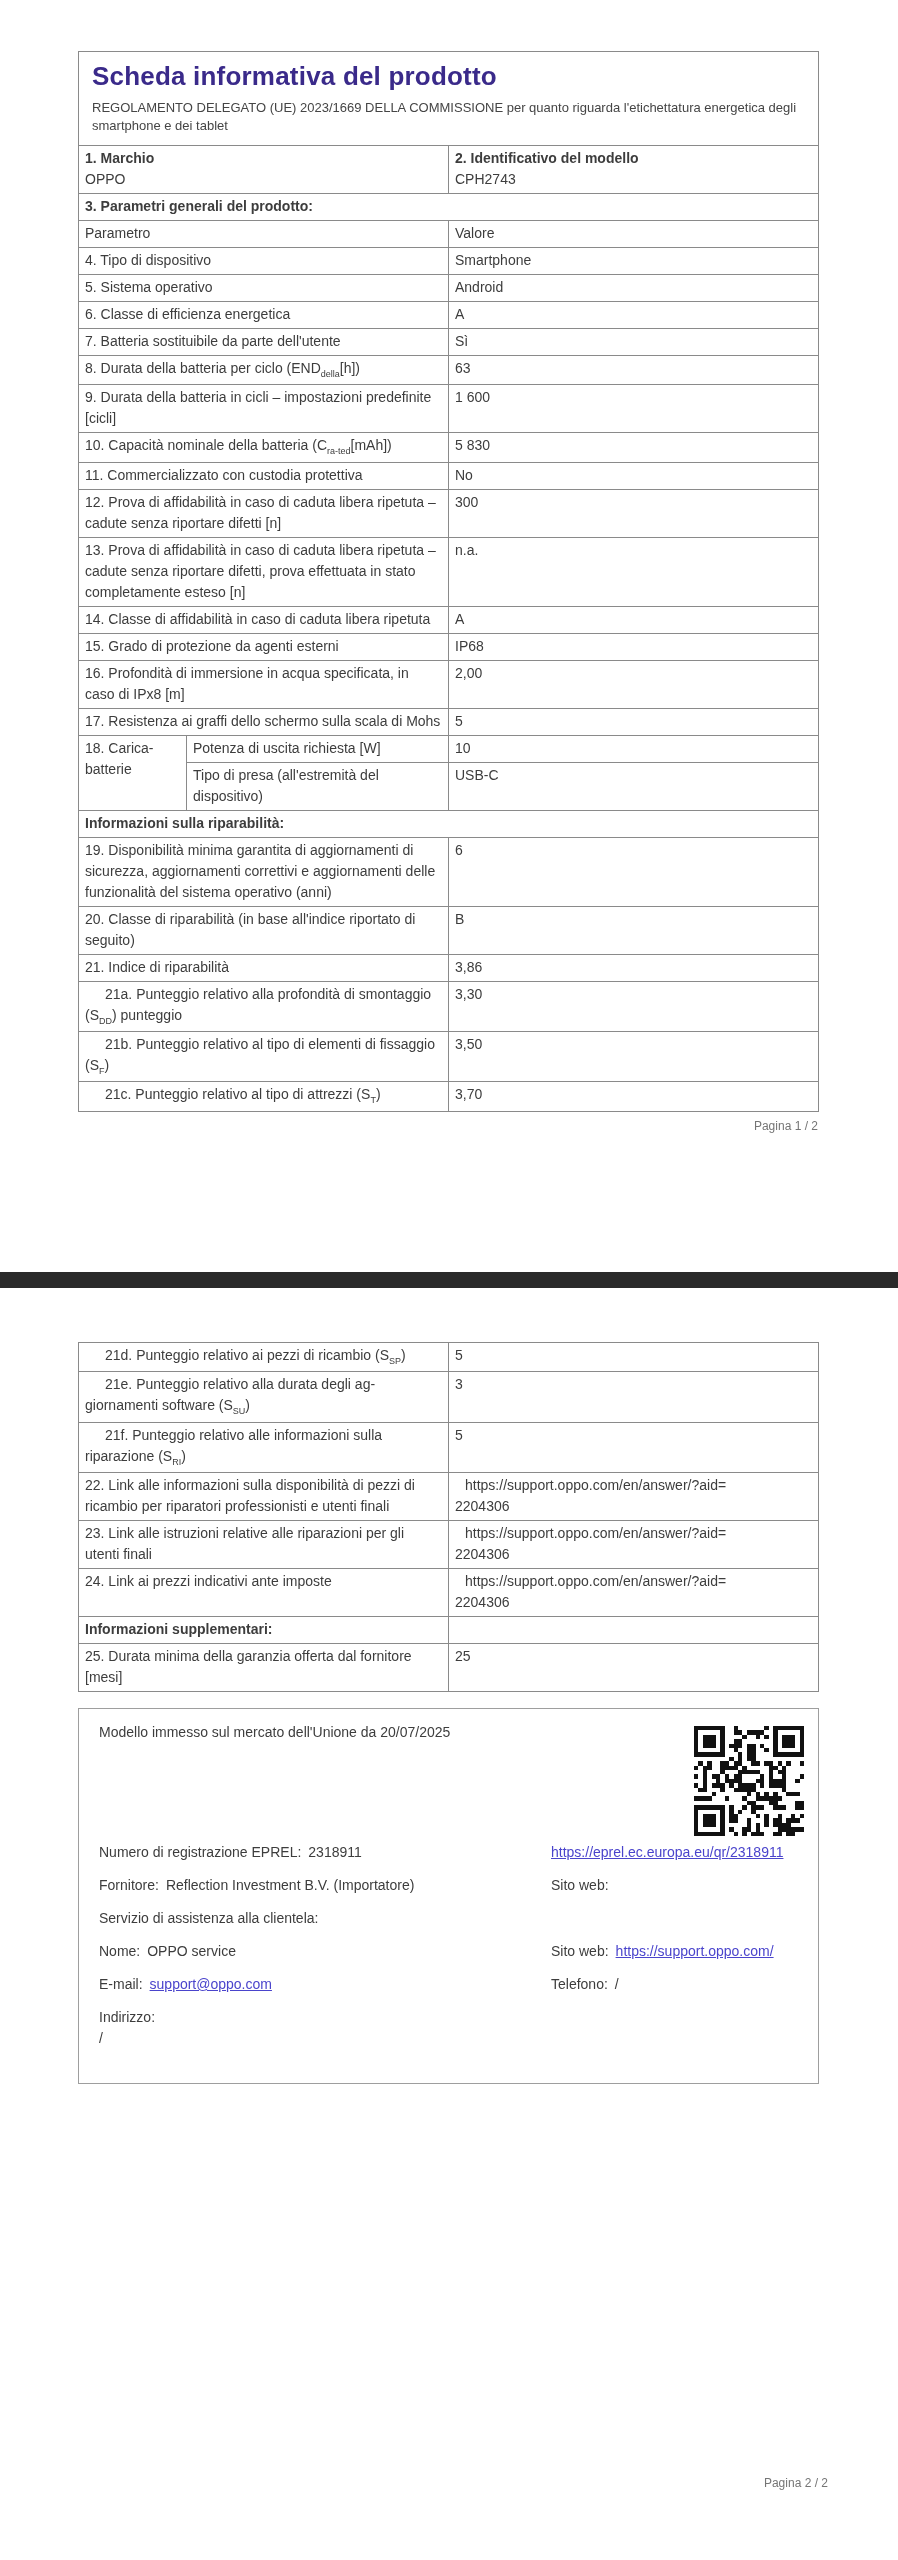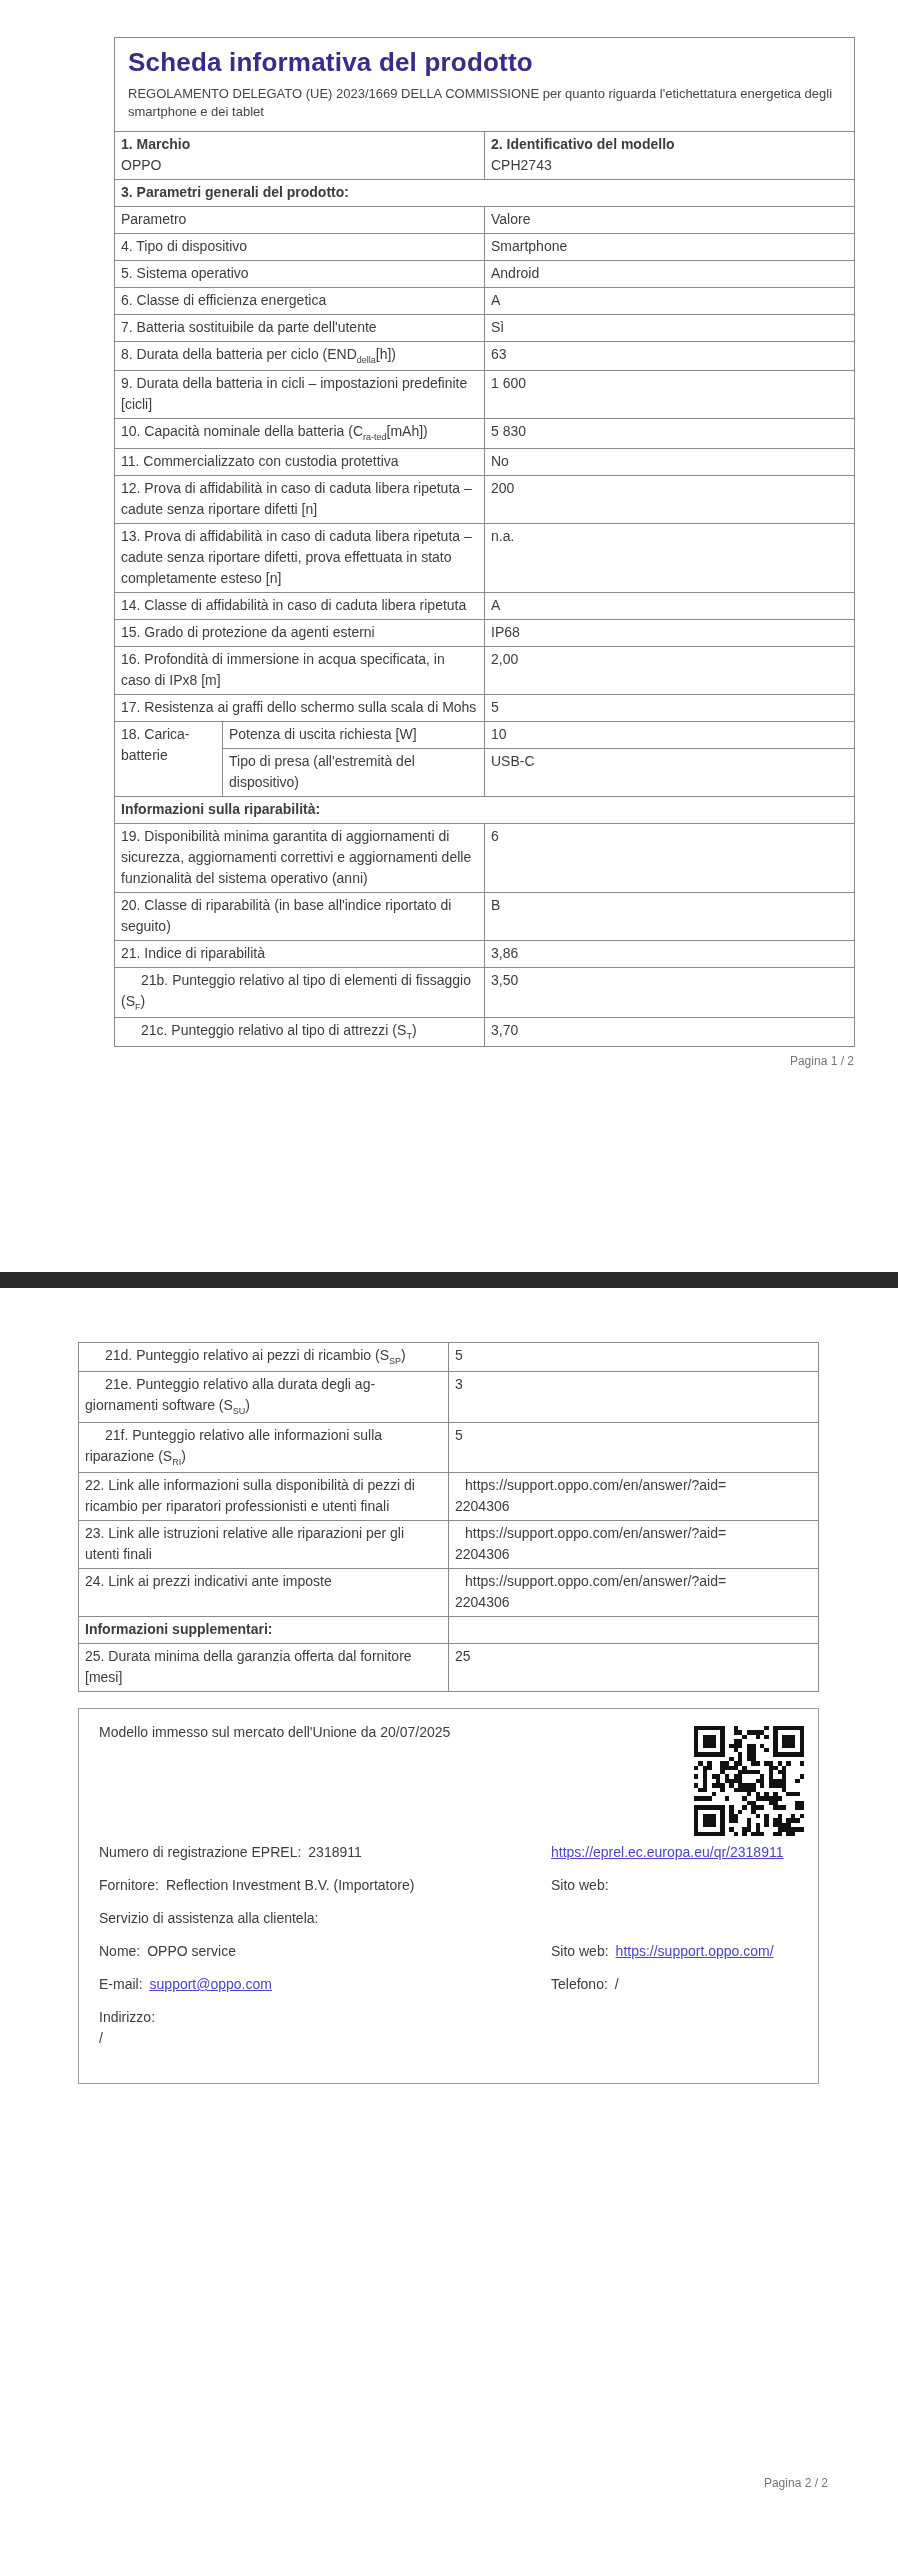--- a/index.html
+++ b/index.html
@@ -6,21 +6,21 @@
   body {
     position: relative;
     width: 898px;
     height: 2560px;
     background: #ffffff;
     font-family: "Liberation Sans", sans-serif;
     color: var(--text, #3d3d3d);
     overflow: hidden;
   }
   .content { position: absolute; left: 78px; width: 741px; box-sizing: border-box; }
-  #p1 { top: 37px; margin-left: 36px; }
+  #p1 { top: 51px; }
   #p2 { top: 1342px; }
 
   
   .title-box {
     border: 1px solid var(--border, #8a8a8a);
     padding: 9px 13px 11px 13px;
     box-sizing: border-box;
   }
   .doc-title {
     margin: 0;
@@ -156,21 +156,21 @@
     <div class="tr">
         <div class="td label">10. Capacità nominale della batteria (C<sub>ra-ted</sub>[mAh])</div>
         <div class="td value">5 830</div>
       </div>
     <div class="tr">
         <div class="td label">11. Commercializzato con custodia protettiva</div>
         <div class="td value">No</div>
       </div>
     <div class="tr">
         <div class="td label">12. Prova di affidabilità in caso di caduta libera ripetuta – cadute senza riportare difetti [n]</div>
-        <div class="td value">200</div>
+        <div class="td value">300</div>
       </div>
     <div class="tr">
         <div class="td label">13. Prova di affidabilità in caso di caduta libera ripetuta – cadute senza riportare difetti, prova effettuata in stato completamente esteso [n]</div>
         <div class="td value">n.a.</div>
       </div>
     <div class="tr">
         <div class="td label">14. Classe di affidabilità in caso di caduta libera ripetuta</div>
         <div class="td value">A</div>
       </div>
     <div class="tr">
@@ -208,20 +208,24 @@
         <div class="td label">19. Disponibilità minima garantita di aggiorna­menti di sicurezza, aggiornamenti correttivi e aggiornamenti delle funzionalità del sistema operativo (anni)</div>
         <div class="td value">6</div>
       </div>
     <div class="tr">
         <div class="td label">20. Classe di riparabilità (in base all'indice ri­portato di seguito)</div>
         <div class="td value">B</div>
       </div>
     <div class="tr">
         <div class="td label">21. Indice di riparabilità</div>
         <div class="td value">3,86</div>
+      </div>
+    <div class="tr">
+        <div class="td label indent">21a. Punteggio relativo alla profondità di smontaggio (S<sub>DD</sub>) punteggio</div>
+        <div class="td value">3,30</div>
       </div>
     <div class="tr">
         <div class="td label indent">21b. Punteggio relativo al tipo di elementi di fissaggio (S<sub>F</sub>)</div>
         <div class="td value">3,50</div>
       </div>
     <div class="tr">
         <div class="td label indent">21c. Punteggio relativo al tipo di attrezzi (S<sub>T</sub>)</div>
         <div class="td value">3,70</div>
       </div>
   </div>

